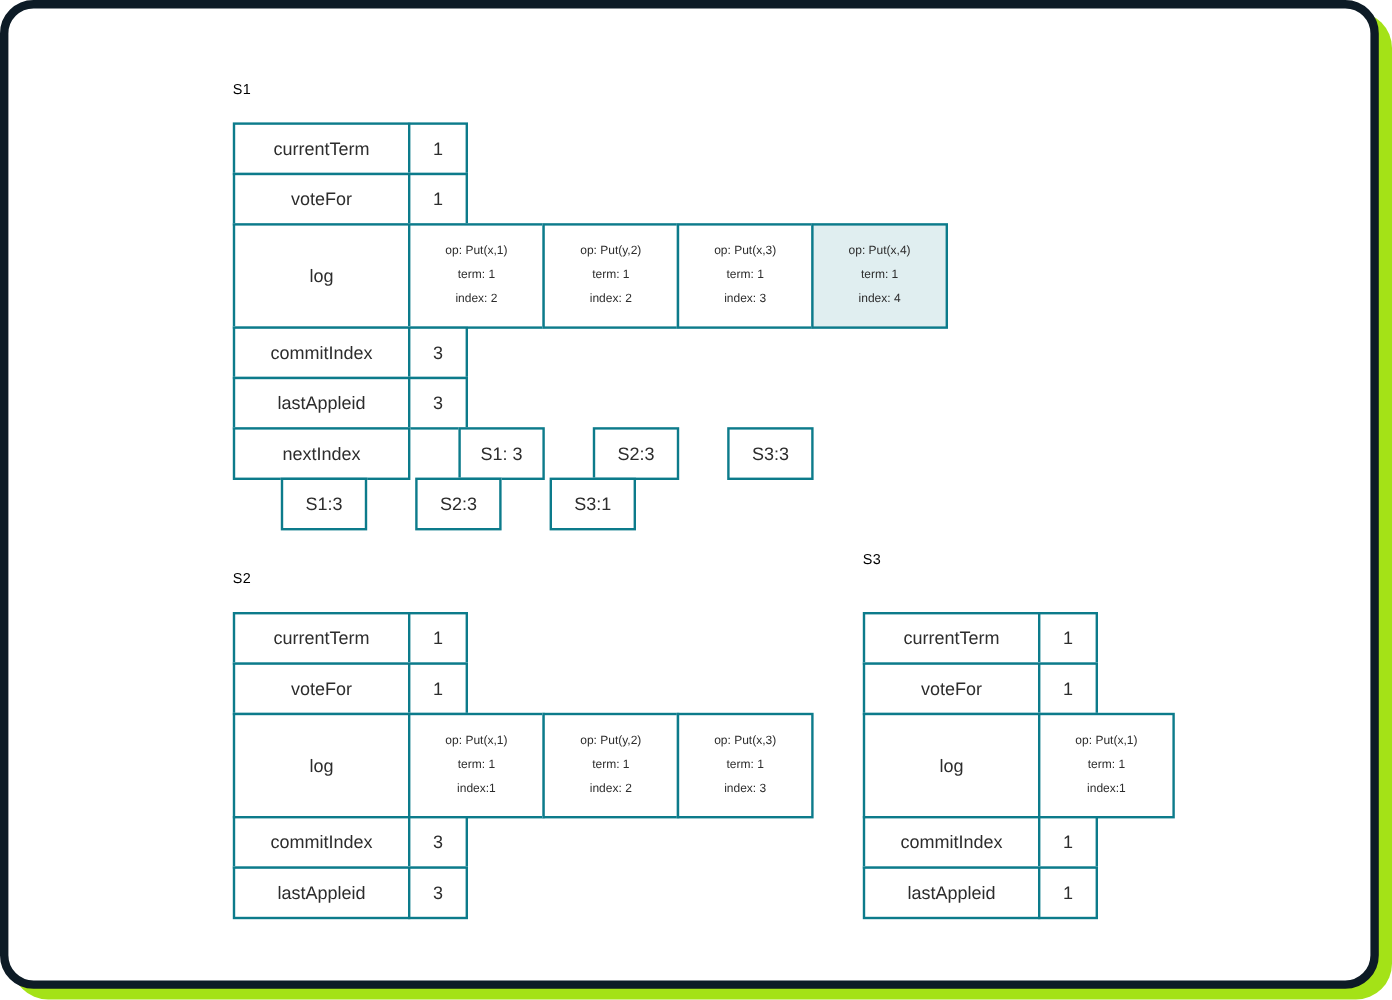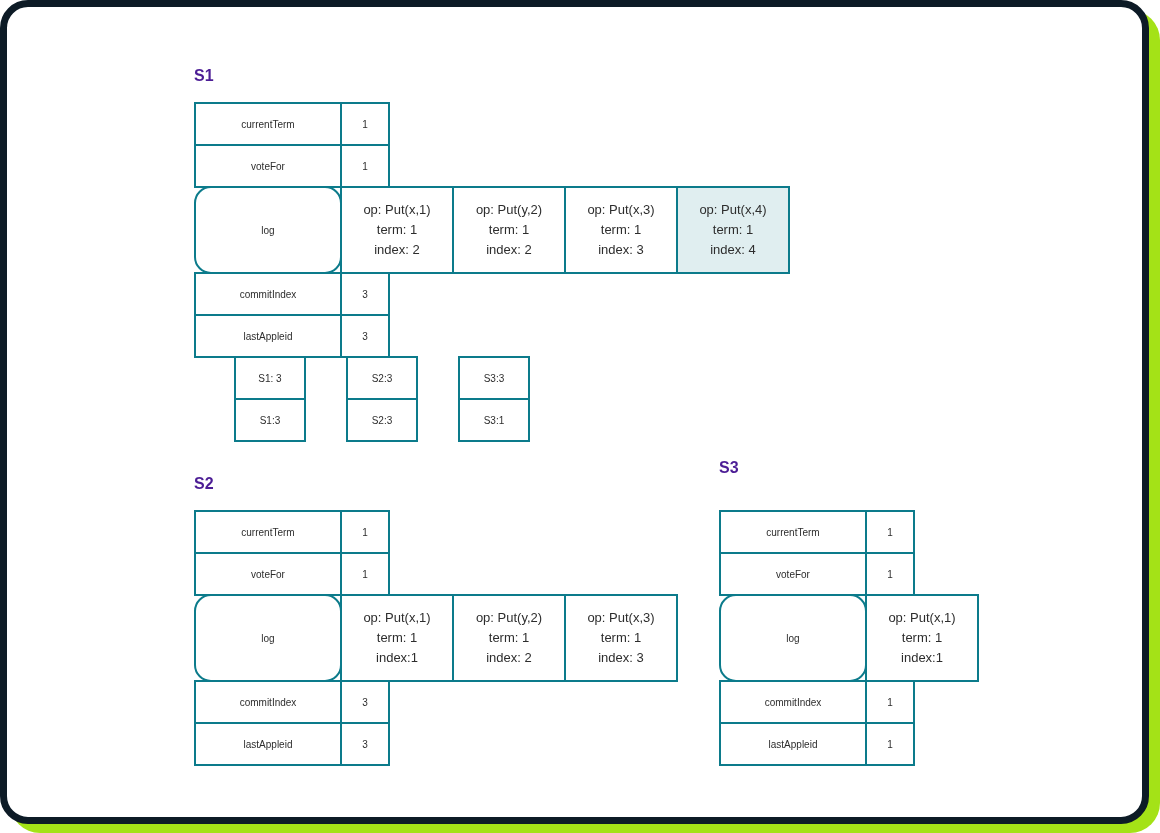--- a/index.html
+++ b/index.html
@@ -20,49 +20,49 @@
   .card {
     position: absolute;
     left: 0; top: 0;
     width: 1149px; height: 824px;
     background: #ffffff;
     border: 7px solid #0d1b26;
     border-radius: 28px;
   }
   .server-title {
     position: absolute;
-    font-size: 16px;
-    font-weight: bold;
-    color: #4c1d95;
+    font-size: 12px;
+    font-weight: normal;
+    color: #000000;
     letter-spacing: 0.2px;
   }
   .tbl { position: absolute; }
   .row { display: flex; align-items: flex-start; }
   .row + .row { margin-top: -2px; }
   .cell {
     border: 2px solid #0c7b8b;
     background: #ffffff;
     display: flex;
     align-items: center;
     justify-content: center;
-    font-size: 10px;
+    font-size: 15px;
     color: #2d2d2d;
     height: 44px;
     flex: none;
   }
   .cell + .cell { margin-left: -2px; }
   .cell.label { width: 148px; }
   .cell.value { width: 50px; }
   .cell.small { width: 72px; margin-left: 40px; }
-  .cell.tall  { height: 88px; border-radius: 17px; }
+  .cell.tall  { height: 88px; }
   .cell.log-entry {
     width: 114px;
     height: 88px;
     flex-direction: column;
-    font-size: 13px;
+    font-size: 10px;
     line-height: 20px;
     text-align: center;
   }
   .cell.log-entry.highlight { background: #e0eef0; }
 </style>
 </head>
 <body>
 
 <div class="accent-shape"></div>
 <div class="card">
@@ -103,20 +103,21 @@
     </div>
     <div class="row">
       <div class="cell label">commitIndex</div>
       <div class="cell value">3</div>
     </div>
     <div class="row">
       <div class="cell label">lastAppleid</div>
       <div class="cell value">3</div>
     </div>
     <div class="row">
+      <div class="cell label">nextIndex</div>
       <div class="cell small">S1: 3</div>
       <div class="cell small">S2:3</div>
       <div class="cell small">S3:3</div>
     </div>
     <div class="row">
       <div class="cell small">S1:3</div>
       <div class="cell small">S2:3</div>
       <div class="cell small">S3:1</div>
     </div>
   </div>

